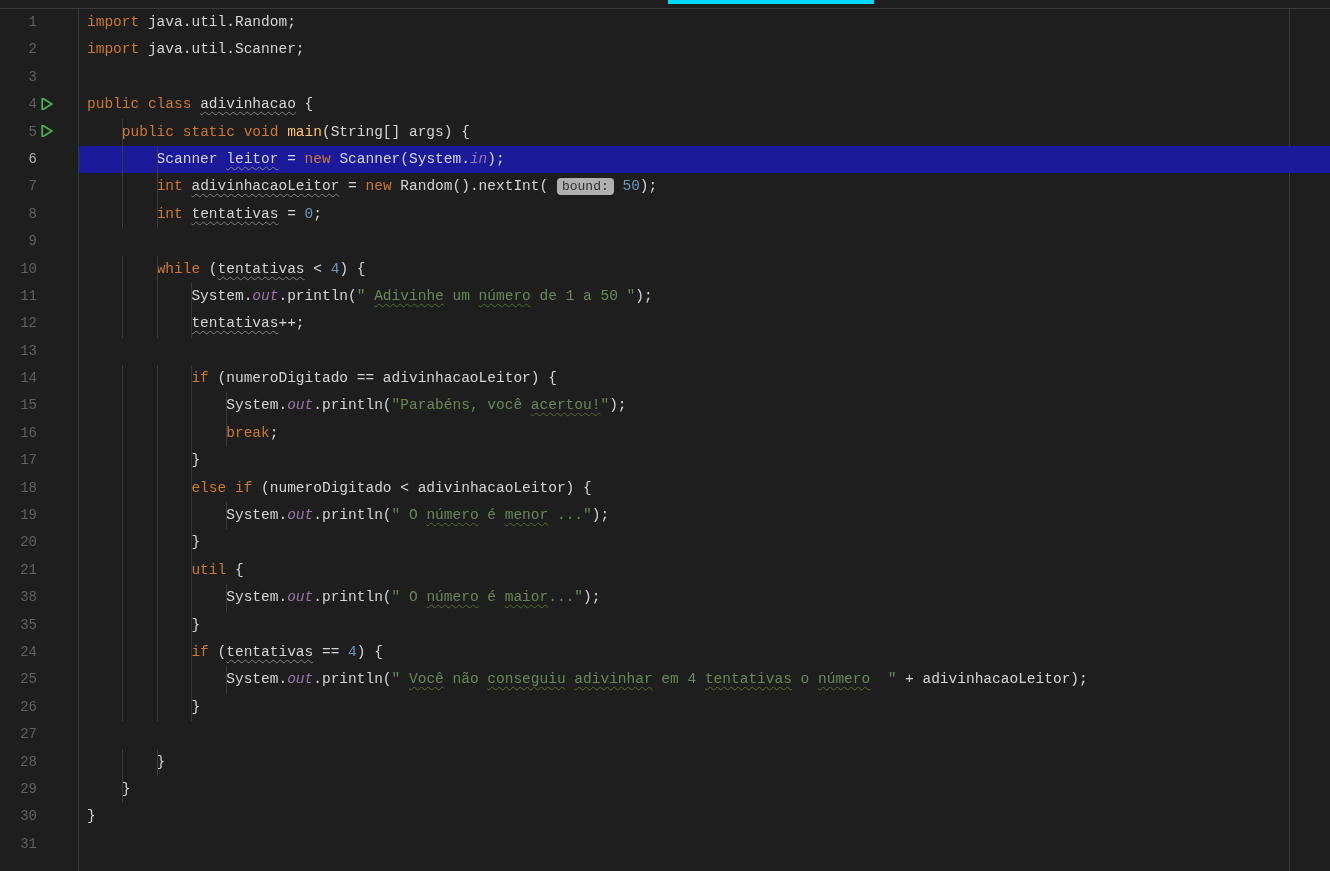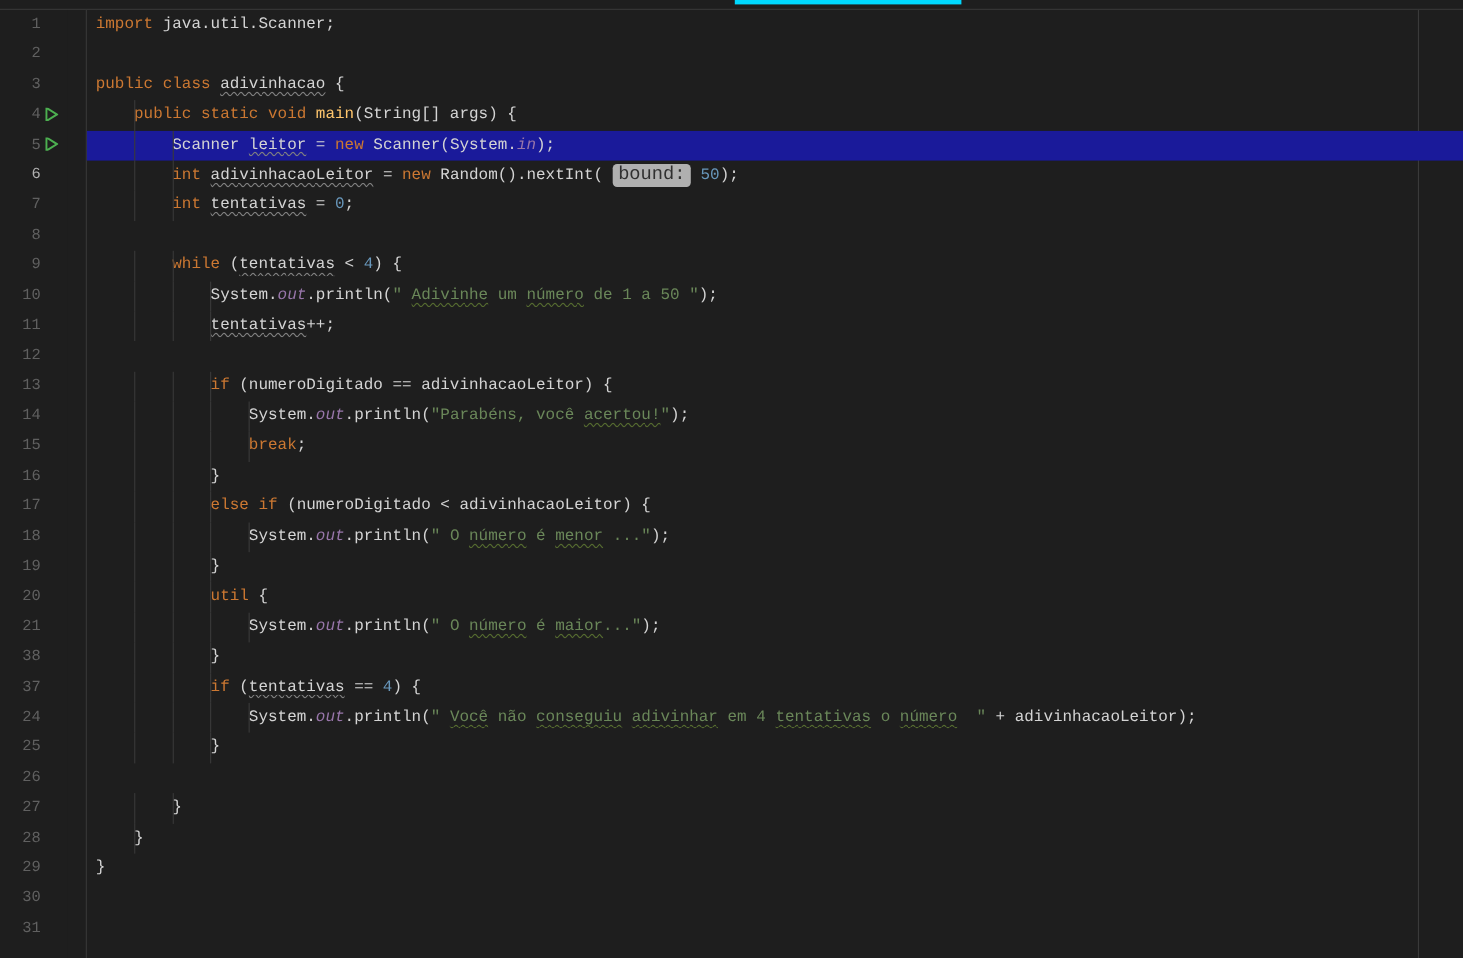--- a/index.html
+++ b/index.html
@@ -93,21 +93,21 @@
   .wavy-grn {
     text-decoration: underline wavy #556b2f;
     text-decoration-thickness: 1px;
     text-underline-offset: 3px;
   }
   .hint-pill {
     background: #b0b0b0;
     color: #303030;
     border-radius: 4px;
     padding: 1px 5px;
-    font-size: 17px;
+    font-size: 13px;
     font-style: normal;
   }
   .indent-guide {
     border-left: 1px solid #3a3a3a;
     display: inline-block;
     height: 100%;
     position: absolute;
   }
 </style>
 </head>
@@ -207,21 +207,21 @@
       </div>
       <div class="gutter-row">
         <span class="line-num">21</span>
         <span class="run-icon"></span>
       </div>
       <div class="gutter-row">
         <span class="line-num">38</span>
         <span class="run-icon"></span>
       </div>
       <div class="gutter-row">
-        <span class="line-num">37</span>
+        <span class="line-num">35</span>
         <span class="run-icon"></span>
       </div>
       <div class="gutter-row">
         <span class="line-num">24</span>
         <span class="run-icon"></span>
       </div>
       <div class="gutter-row">
         <span class="line-num">25</span>
         <span class="run-icon"></span>
       </div>
@@ -246,20 +246,21 @@
         <span class="run-icon"></span>
       </div>
       <div class="gutter-row">
         <span class="line-num">31</span>
         <span class="run-icon"></span>
       </div>
     </div>
   <div class="marker-col"></div>
   <div class="code-area" id="code">
     <div class="right-edge"></div>
+  <div class="code-line"><span class="kw">import </span><span class="">java.util.Random;</span></div>
       <div class="code-line"><span class="kw">import </span><span class="">java.util.Scanner;</span></div>
       <div class="code-line"></div>
       <div class="code-line"><span class="kw">public class </span><span class="wavy">adivinhacao</span><span class=""> {</span></div>
       <div class="code-line"><span class="indent-guide" style="left: 42.8px;"></span><span class="">    </span><span class="kw">public static void </span><span class="mtd">main</span><span class="">(String[] args) {</span></div>
       <div class="code-line highlighted"><span class="indent-guide" style="left: 42.8px;"></span><span class="indent-guide" style="left: 77.6px;"></span><span class="">        Scanner </span><span class="wavy">leitor</span><span class=""> = </span><span class="kw">new </span><span class="">Scanner(System.</span><span class="fld">in</span><span class="">);</span></div>
       <div class="code-line"><span class="indent-guide" style="left: 42.8px;"></span><span class="indent-guide" style="left: 77.6px;"></span><span class="">        </span><span class="kw">int </span><span class="wavy">adivinhacaoLeitor</span><span class=""> = </span><span class="kw">new </span><span class="">Random().nextInt( </span><span class="hint-pill">bound:</span><span class=""> </span><span class="num">50</span><span class="">);</span></div>
       <div class="code-line"><span class="indent-guide" style="left: 42.8px;"></span><span class="indent-guide" style="left: 77.6px;"></span><span class="">        </span><span class="kw">int </span><span class="wavy">tentativas</span><span class=""> = </span><span class="num">0</span><span class="">;</span></div>
       <div class="code-line"></div>
       <div class="code-line"><span class="indent-guide" style="left: 42.8px;"></span><span class="indent-guide" style="left: 77.6px;"></span><span class="">        </span><span class="kw">while </span><span class="">(</span><span class="wavy">tentativas</span><span class=""> &lt; </span><span class="num">4</span><span class="">) {</span></div>
       <div class="code-line"><span class="indent-guide" style="left: 42.8px;"></span><span class="indent-guide" style="left: 77.6px;"></span><span class="indent-guide" style="left: 112.4px;"></span><span class="">            System.</span><span class="fld">out</span><span class="">.println(</span><span class="str">" </span><span class="wavy-grn str">Adivinhe</span><span class="str"> um </span><span class="wavy-grn str">número</span><span class="str"> de 1 a 50 "</span><span class="">);</span></div>

